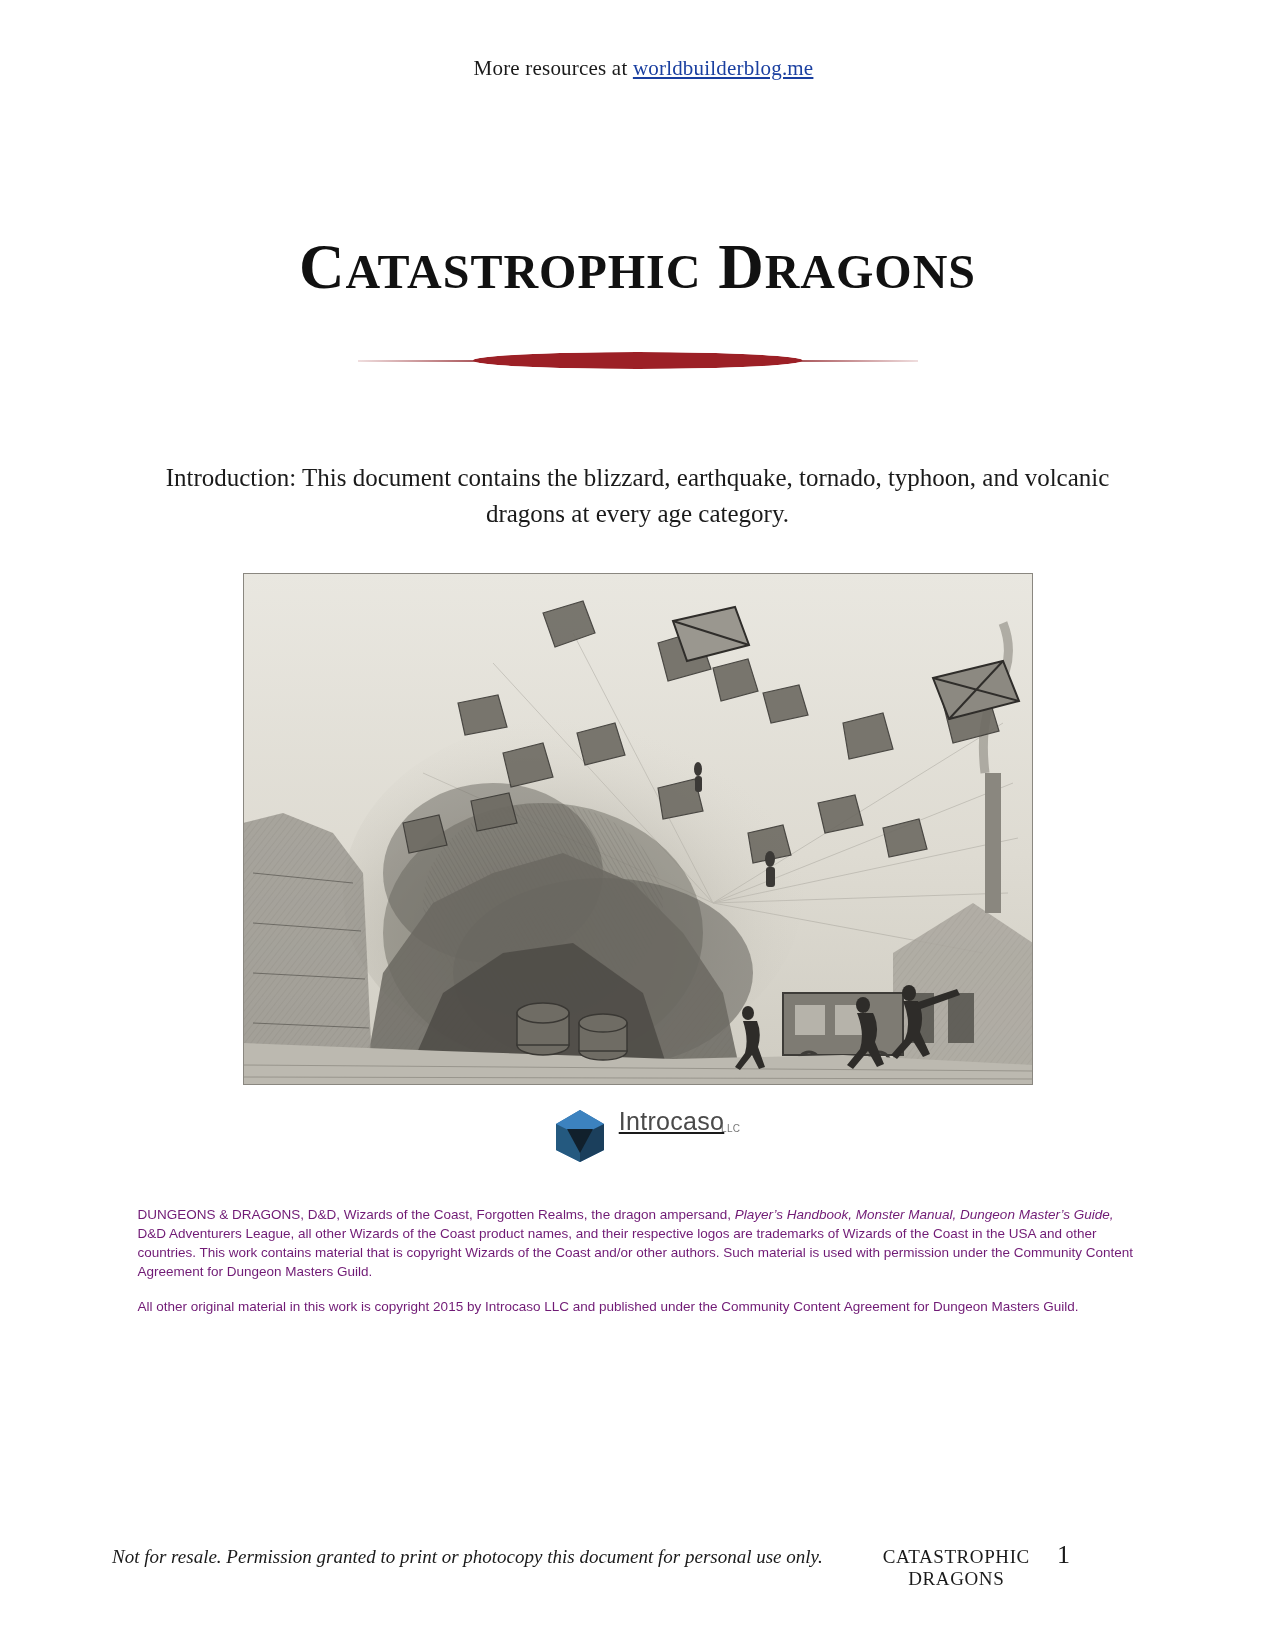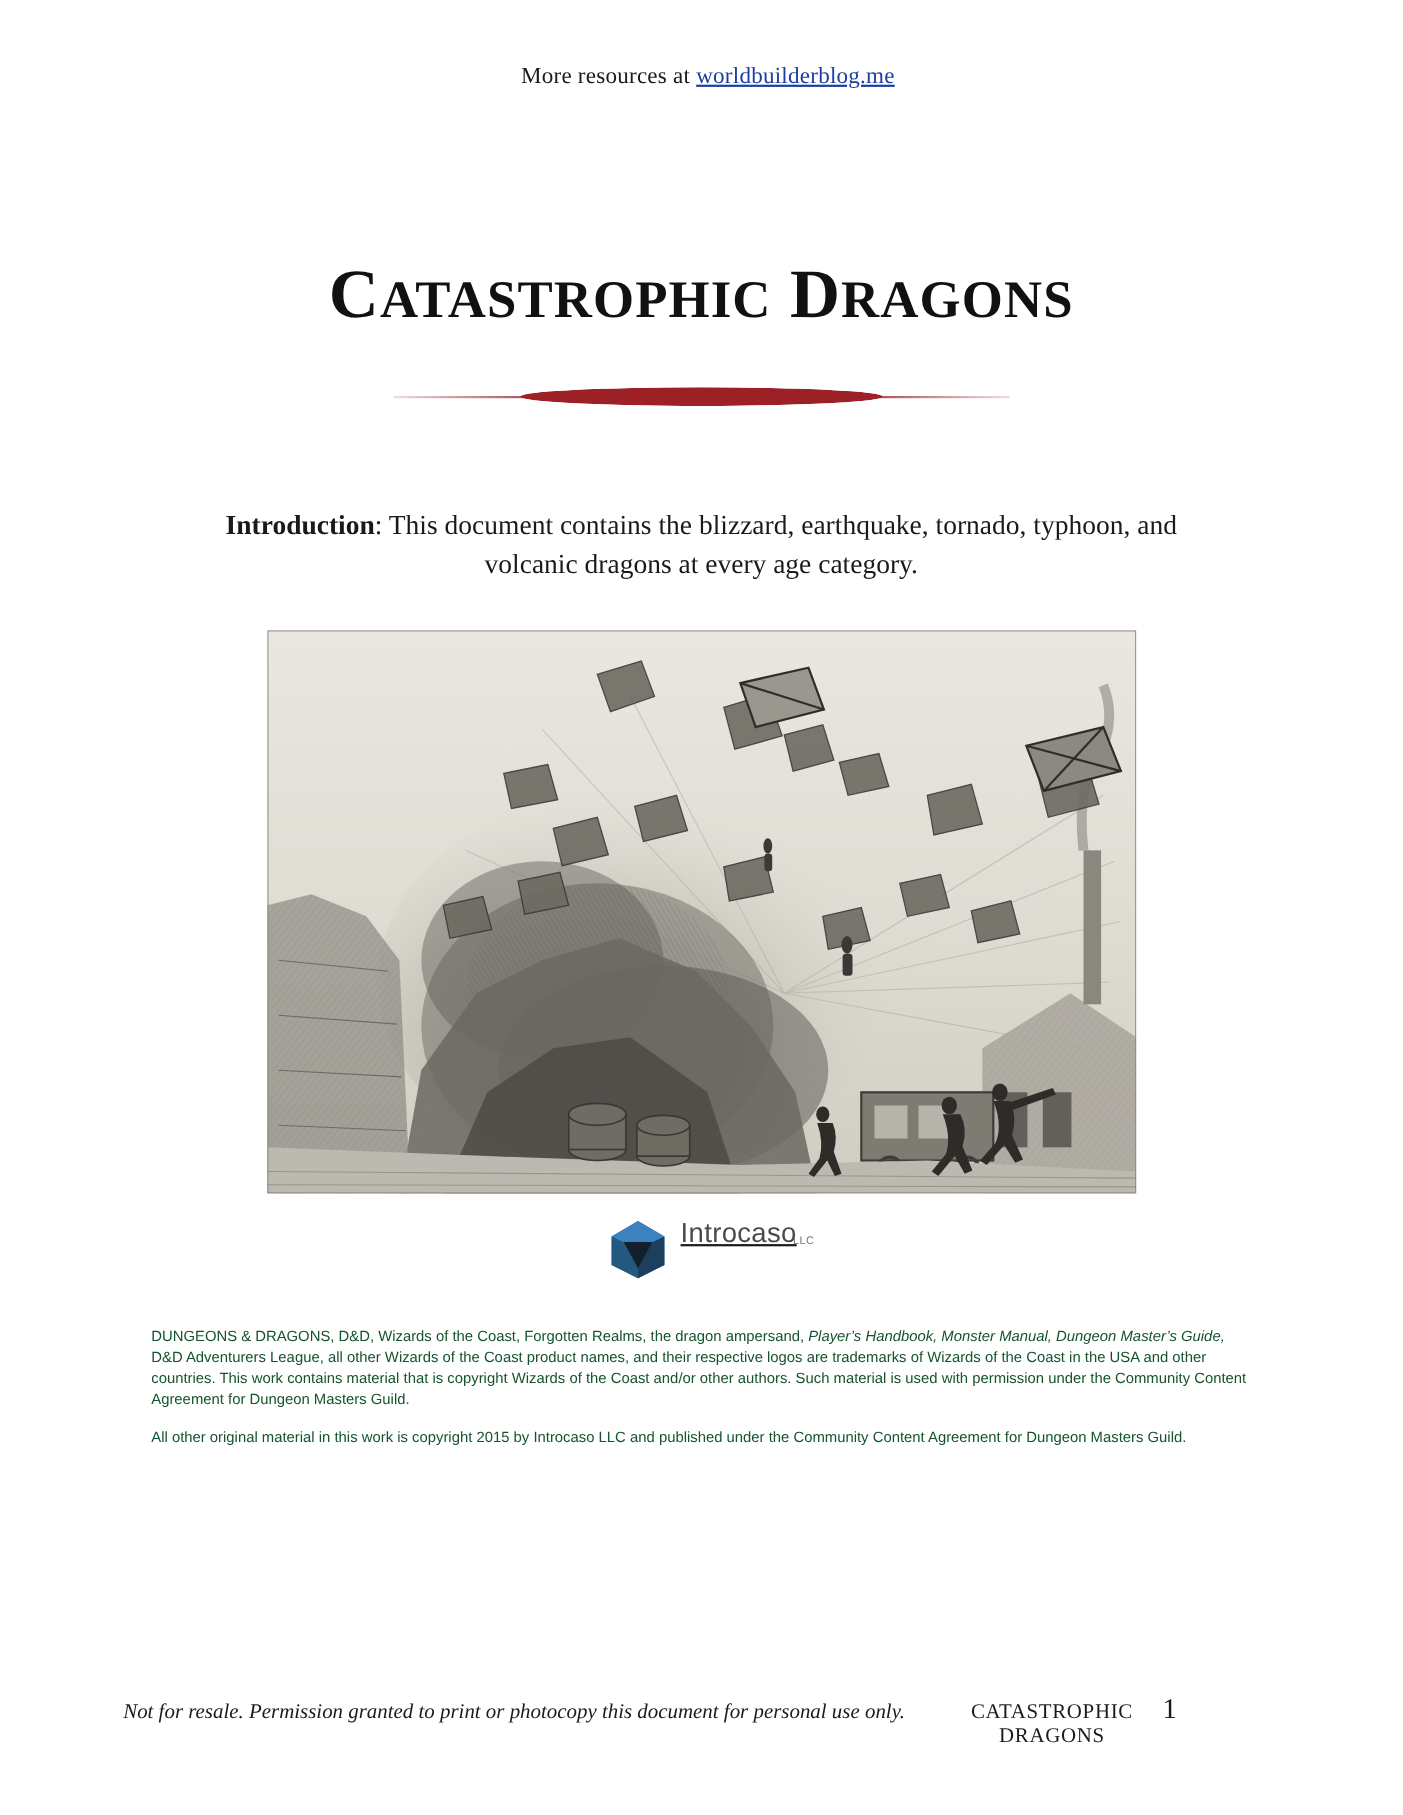--- a/index.html
+++ b/index.html
@@ -95,21 +95,21 @@
   .subtitle .cap { font-size: 37px; }
   .subtitle .rest { font-size: 30px; }
 
   .intro {
     text-align: center;
     margin: 90px auto 0 auto;
     width: 950px;
     font-size: 25px;
     line-height: 1.45;
   }
-  .intro b { font-weight: bold; }
+  .intro b { font-weight: normal; }
 
   .byline {
     text-align: center;
     margin-top: 48px;
     font-size: 25px;
     letter-spacing: 0.5px;
   }
   .byline .cap { font-size: 25px; }
   .byline .rest { font-size: 21px; }
 
@@ -152,21 +152,21 @@
     color: #777;
   }
 
   
   .legal {
     width: 1000px;
     margin: 40px auto 0 auto;
     font-family: "Liberation Sans", sans-serif;
     font-size: 13.5px;
     line-height: 1.42;
-    color: #14532d;
+    color: #701a75;
     text-align: left;
   }
   .legal p { margin: 0 0 16px 0; }
   .legal i { font-style: italic; }
 
   
   .footer {
     position: absolute;
     left: 0;
     right: 0;

